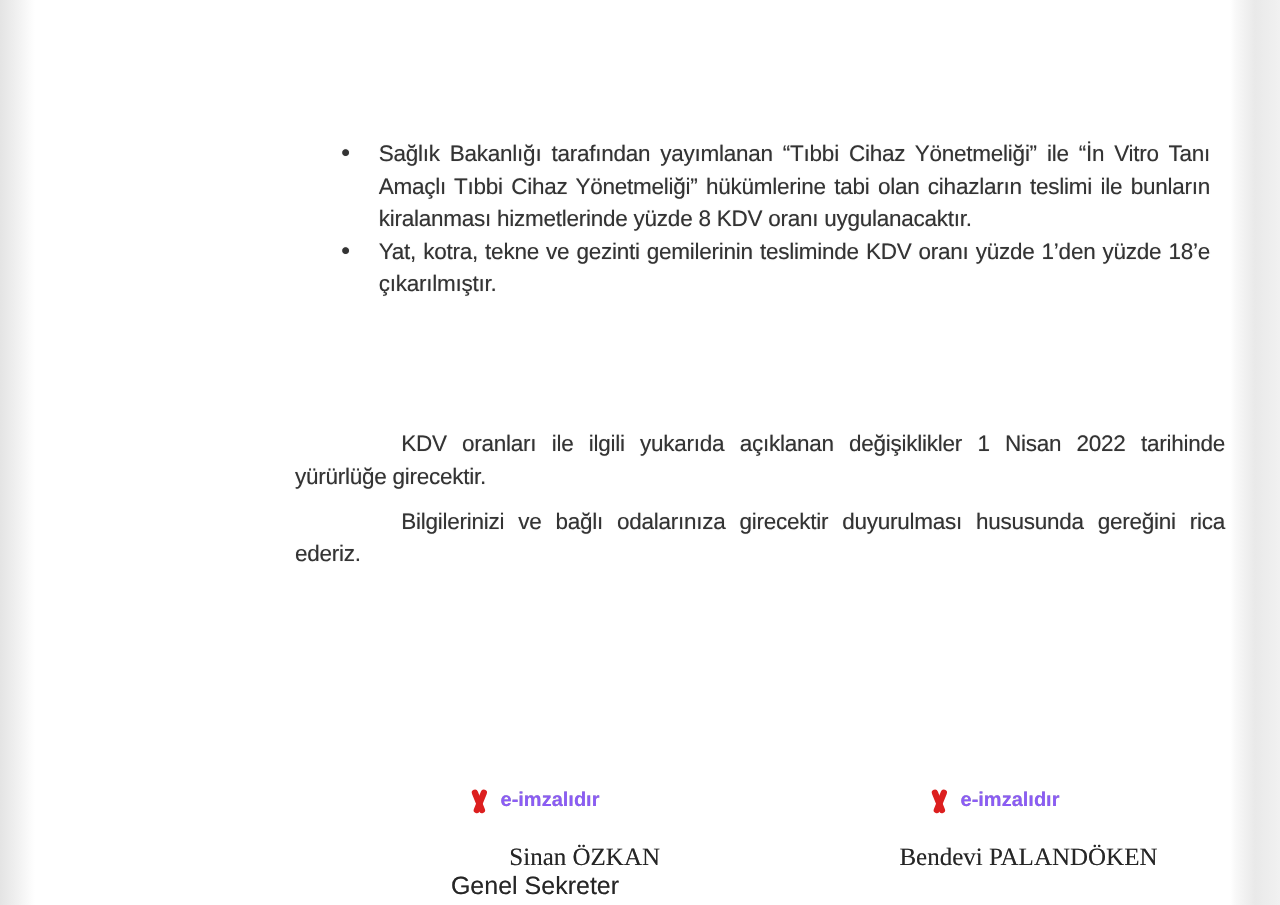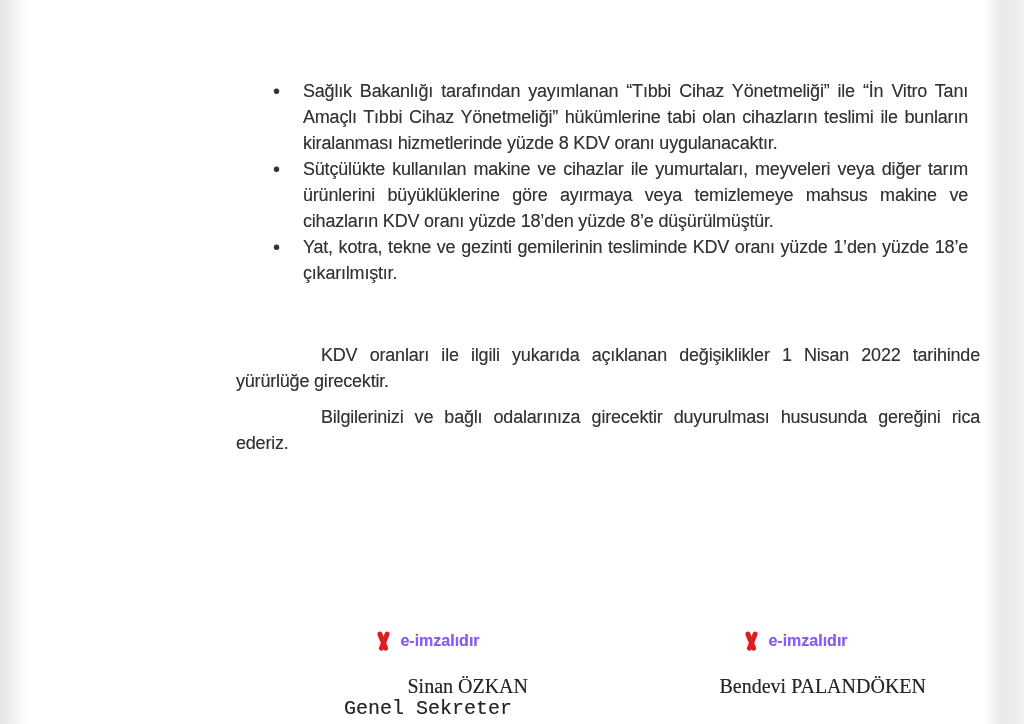--- a/index.html
+++ b/index.html
@@ -25,20 +25,21 @@
   .block {
     position: absolute;
     left: 224px;
     width: 744px;
     color: #333333;
     font-size: 18px;
     line-height: 26px;
     letter-spacing: -0.2px;
     text-align: justify;
     text-shadow: 0 0 0.6px rgba(70,70,70,0.55);
+    margin-top: 32px;
   }
   .bullets-wrap { top: 78px; }
   ul.bullets { list-style: none; margin: 0; padding: 0 0 0 79px; }
   ul.bullets li { position: relative; }
   ul.bullets li::before {
     content: "•";
     position: absolute;
     left: -30px;
     top: 0;
     font-size: 20px;
@@ -91,38 +92,37 @@
   .ribbon::after  { transform: rotate(-22deg); }
   .sig-name {
     margin-top: 23px;
     font-family: "Liberation Serif", serif;
     font-size: 20px;
     line-height: 23px;
     text-shadow: 0 0 0.5px rgba(40,40,40,0.5);
     text-align: right;
   }
   .sig-title {
-    font-family: Liberation Mono, monospace;
+    font-family: Liberation Sans, sans-serif;
     font-size: 20px;
     line-height: 22px;
     text-shadow: 0 0 0.5px rgba(40,40,40,0.5);
   }
 </style>
 </head>
 <body>
 
 <div class="canvas">
 
   <div class="edge edge-left"></div>
   <div class="edge edge-right"></div>
 
   <div class="block bullets-wrap">
     <ul class="bullets">
       <li>Sağlık Bakanlığı tarafından yayımlanan “Tıbbi Cihaz Yönetmeliği” ile “İn Vitro Tanı Amaçlı Tıbbi Cihaz Yönetmeliği” hükümlerine tabi olan cihazların teslimi ile bunların kiralanması hizmetlerinde yüzde 8 KDV oranı uygulanacaktır.</li>
-      <li>Sütçülükte kullanılan makine ve cihazlar ile yumurtaları, meyveleri veya diğer tarım ürünlerini büyüklüklerine göre ayırmaya veya temizlemeye mahsus makine ve cihazların KDV oranı yüzde 18’den yüzde 8’e düşürülmüştür.</li>
       <li>Yat, kotra, tekne ve gezinti gemilerinin tesliminde KDV oranı yüzde 1’den yüzde 18’e çıkarılmıştır.</li>
     </ul>
   </div>
 
   <p class="block para para-1">KDV oranları ile ilgili yukarıda açıklanan değişiklikler 1 Nisan 2022 tarihinde yürürlüğe girecektir.</p>
   <p class="block para para-2">Bilgilerinizi ve bağlı odalarınıza girecektir duyurulması hususunda gereğini rica ederiz.</p>
 
   <div class="sig sig-left">
     <div class="sig-label-row">
       <span class="ribbon"></span>

